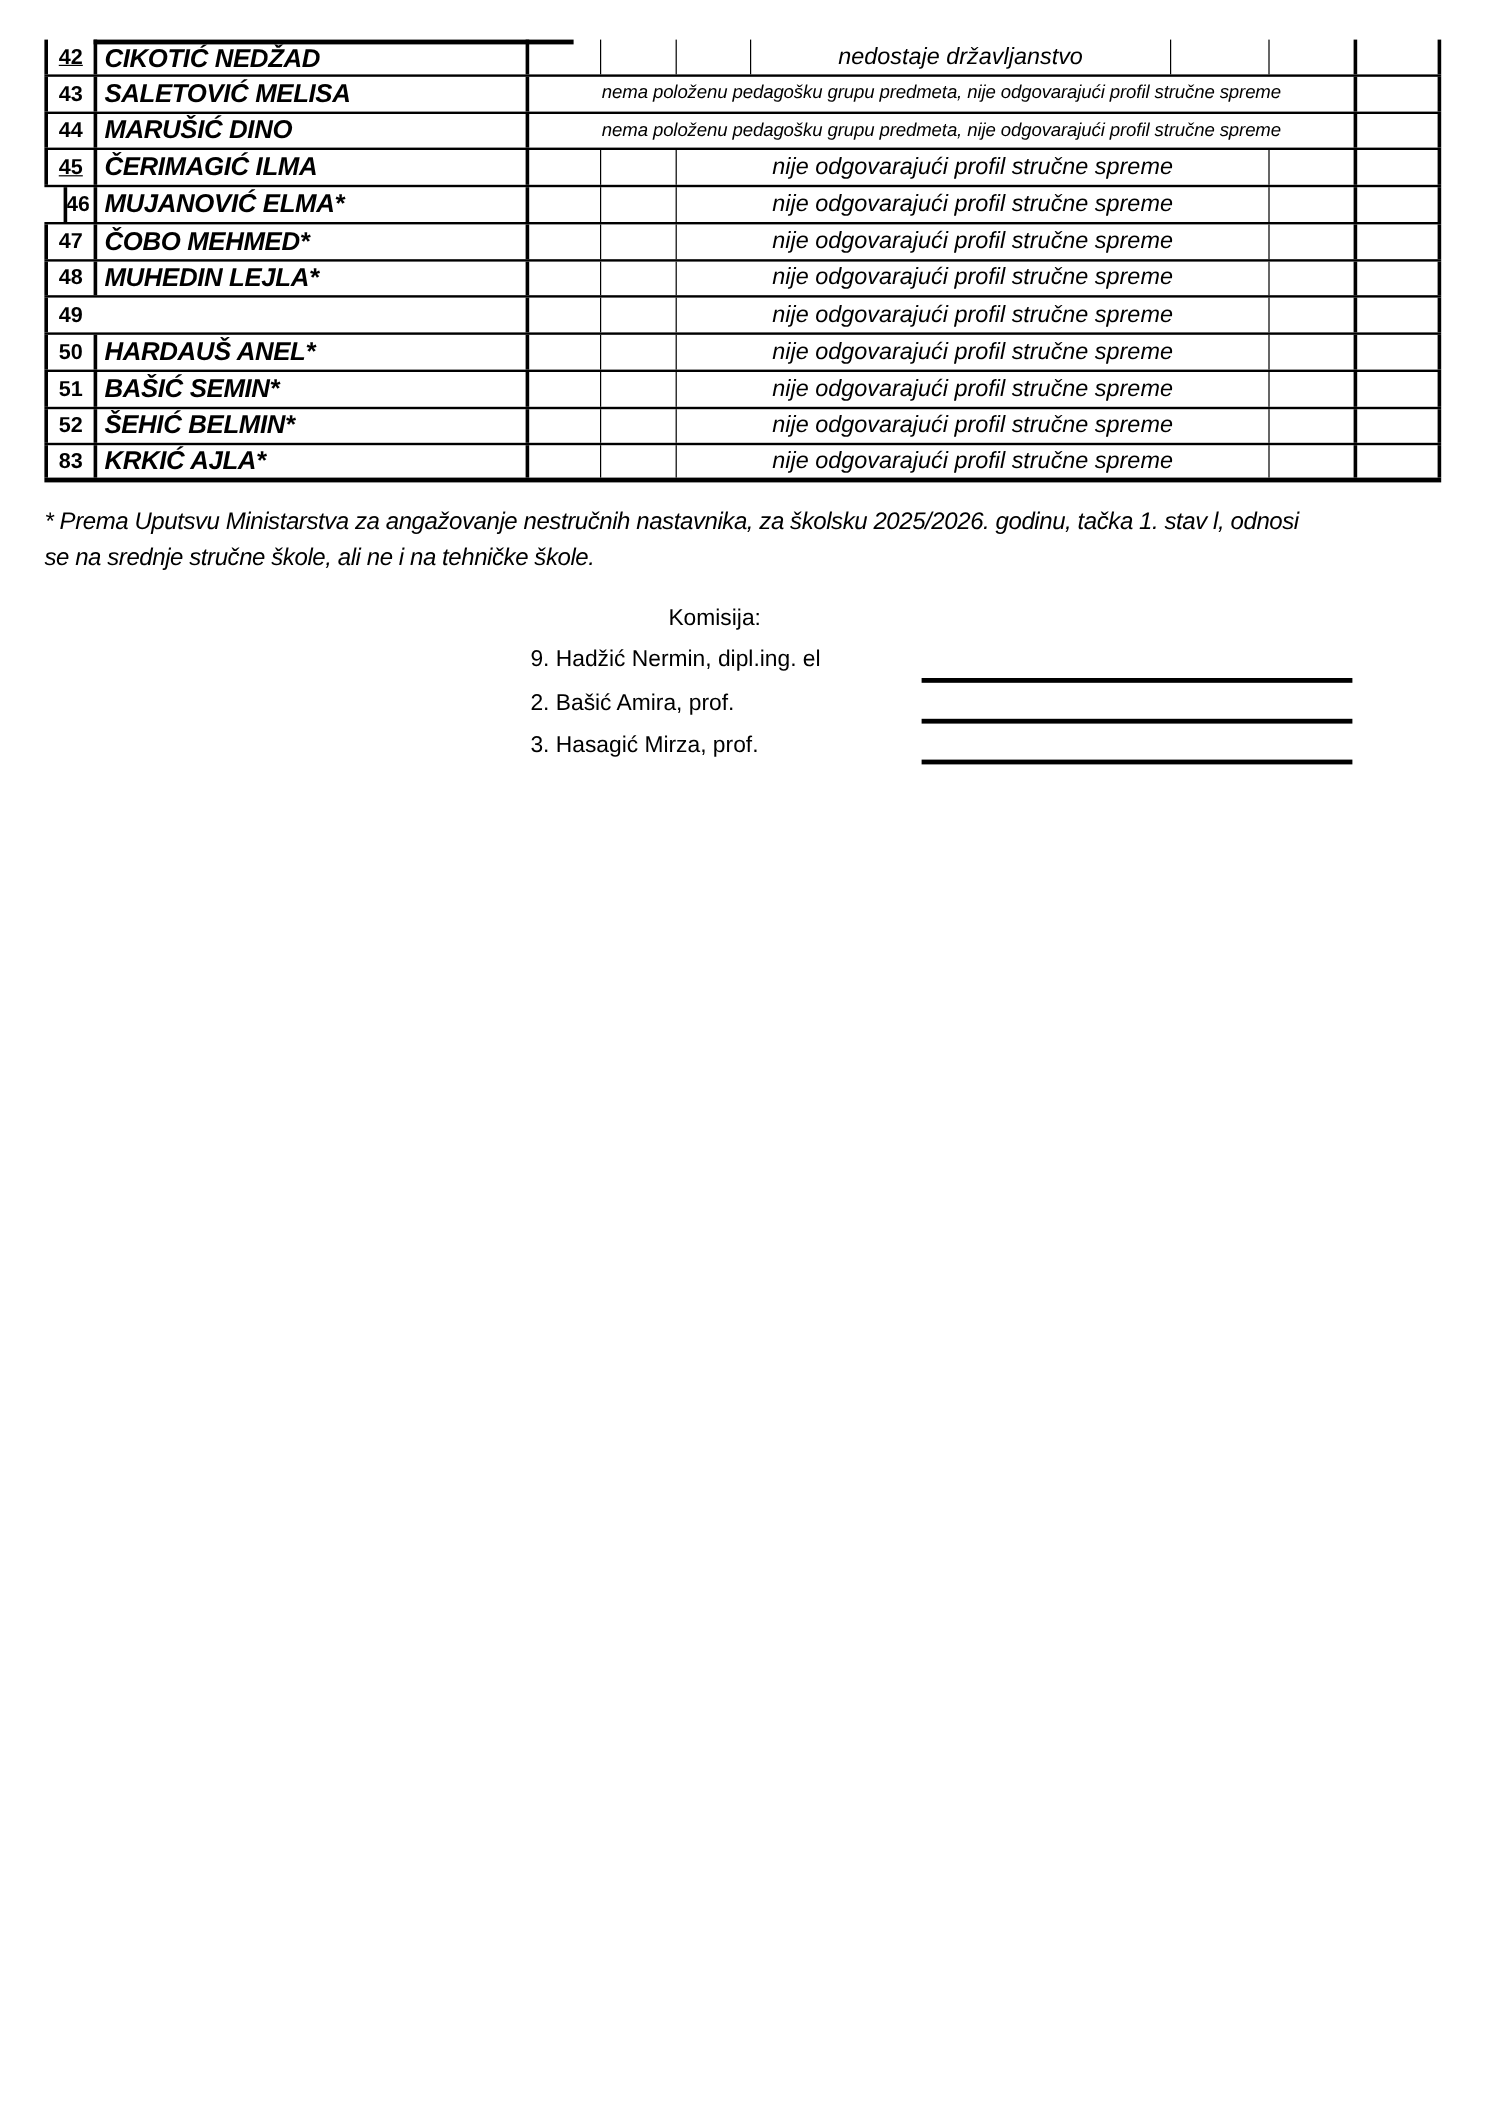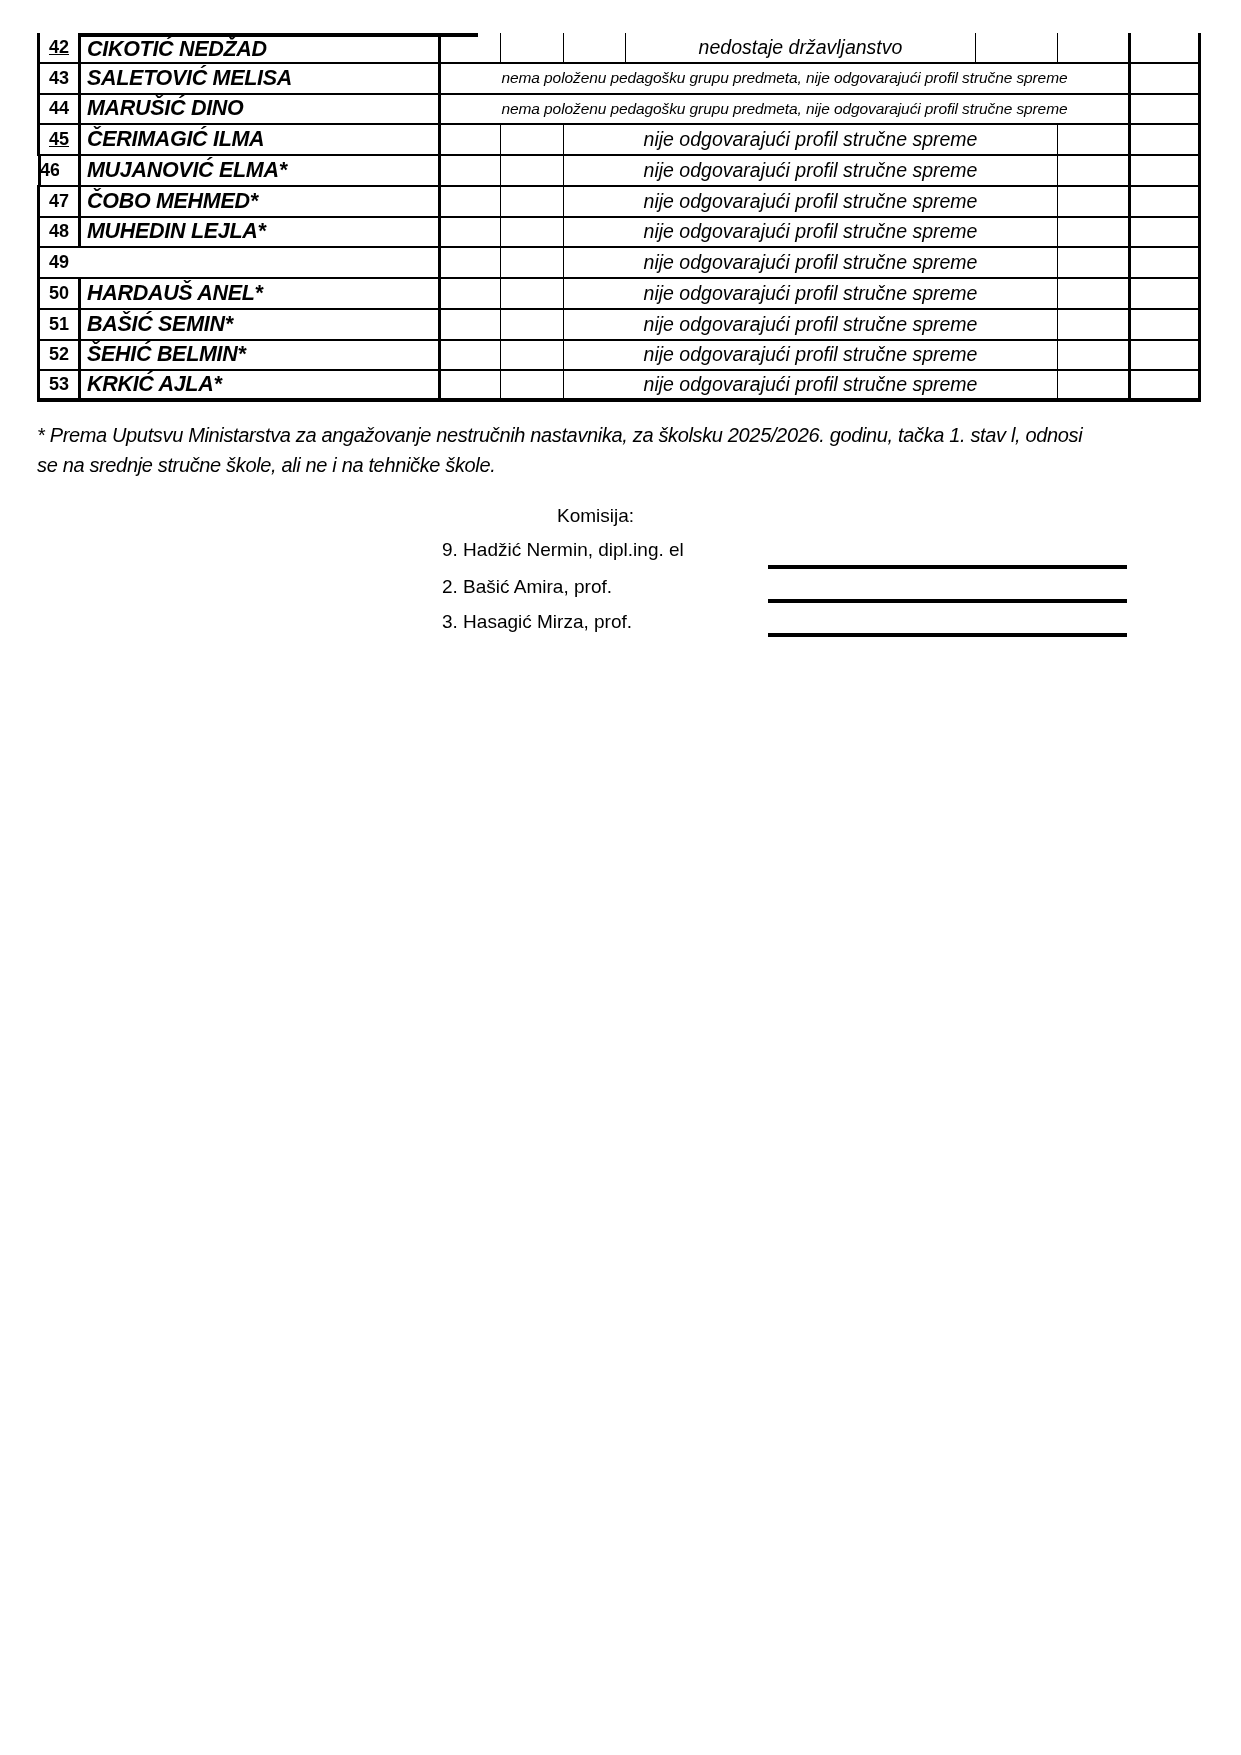--- a/index.html
+++ b/index.html
@@ -91,21 +91,21 @@
     <div class="trow" style="top: 92.25px; border-bottom: 2.5px solid rgb(0, 0, 0);">
       <div class="cell num" style="left: 0px; width: 41px; border-left-width: 3px; text-decoration: underline;">45</div>
       <div class="cell name" style="left: 41px; width: 360px; border-left-width: 3px;">ČERIMAGIĆ ILMA</div>
       <div class="cell" style="left: 401px; width: 62px; border-left-width: 3px;"></div>
       <div class="cell" style="left: 463px; width: 63px; border-left-width: 1.5px;"></div>
       <div class="cell remark-sm" style="left: 526px; width: 494px; border-left-width: 1.5px;">nije odgovarajući profil stručne spreme</div>
       <div class="cell" style="left: 1020px; width: 71px; border-left-width: 1.5px;"></div>
       <div class="cell" style="left: 1091px; width: 73px; border-left-width: 3px; border-right-width: 3.5px;"></div>
     </div>
     <div class="trow" style="top: 123px; border-bottom: 2.5px solid rgb(0, 0, 0);">
-      <div class="cell num" style="left: 1px; width: 21px; border-left-width: 3px;">46</div>
+      <div class="cell num" style="left: 16px; width: 21px; border-left-width: 3px;">46</div>
       <div class="cell name" style="left: 41px; width: 360px; border-left-width: 3px;">MUJANOVIĆ ELMA*</div>
       <div class="cell" style="left: 401px; width: 62px; border-left-width: 3px;"></div>
       <div class="cell" style="left: 463px; width: 63px; border-left-width: 1.5px;"></div>
       <div class="cell remark-sm" style="left: 526px; width: 494px; border-left-width: 1.5px;">nije odgovarajući profil stručne spreme</div>
       <div class="cell" style="left: 1020px; width: 71px; border-left-width: 1.5px;"></div>
       <div class="cell" style="left: 1091px; width: 73px; border-left-width: 3px; border-right-width: 3.5px;"></div>
     </div>
     <div class="trow" style="top: 153.75px; border-bottom: 2.5px solid rgb(0, 0, 0);">
       <div class="cell num" style="left: 0px; width: 41px; border-left-width: 3px;">47</div>
       <div class="cell name" style="left: 41px; width: 360px; border-left-width: 3px;">ČOBO MEHMED*</div>
@@ -153,21 +153,21 @@
     <div class="trow" style="top: 307.5px; border-bottom: 2.5px solid rgb(0, 0, 0);">
       <div class="cell num" style="left: 0px; width: 41px; border-left-width: 3px;">52</div>
       <div class="cell name" style="left: 41px; width: 360px; border-left-width: 3px;">ŠEHIĆ BELMIN*</div>
       <div class="cell" style="left: 401px; width: 62px; border-left-width: 3px;"></div>
       <div class="cell" style="left: 463px; width: 63px; border-left-width: 1.5px;"></div>
       <div class="cell remark-sm" style="left: 526px; width: 494px; border-left-width: 1.5px;">nije odgovarajući profil stručne spreme</div>
       <div class="cell" style="left: 1020px; width: 71px; border-left-width: 1.5px;"></div>
       <div class="cell" style="left: 1091px; width: 73px; border-left-width: 3px; border-right-width: 3.5px;"></div>
     </div>
     <div class="trow" style="top: 338.25px; border-bottom: 4px solid rgb(0, 0, 0);">
-      <div class="cell num" style="left: 0px; width: 41px; border-left-width: 3px;">53</div>
+      <div class="cell num" style="left: 0px; width: 41px; border-left-width: 3px;">83</div>
       <div class="cell name" style="left: 41px; width: 360px; border-left-width: 3px;">KRKIĆ AJLA*</div>
       <div class="cell" style="left: 401px; width: 62px; border-left-width: 3px;"></div>
       <div class="cell" style="left: 463px; width: 63px; border-left-width: 1.5px;"></div>
       <div class="cell remark-sm" style="left: 526px; width: 494px; border-left-width: 1.5px;">nije odgovarajući profil stručne spreme</div>
       <div class="cell" style="left: 1020px; width: 71px; border-left-width: 1.5px;"></div>
       <div class="cell" style="left: 1091px; width: 73px; border-left-width: 3px; border-right-width: 3.5px;"></div>
     </div>
   </div>
 
 <div id="footnote">

